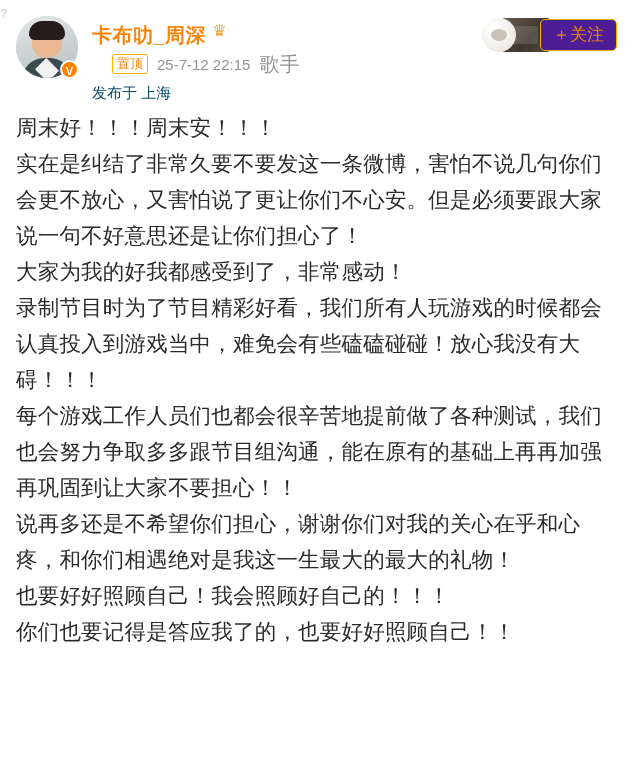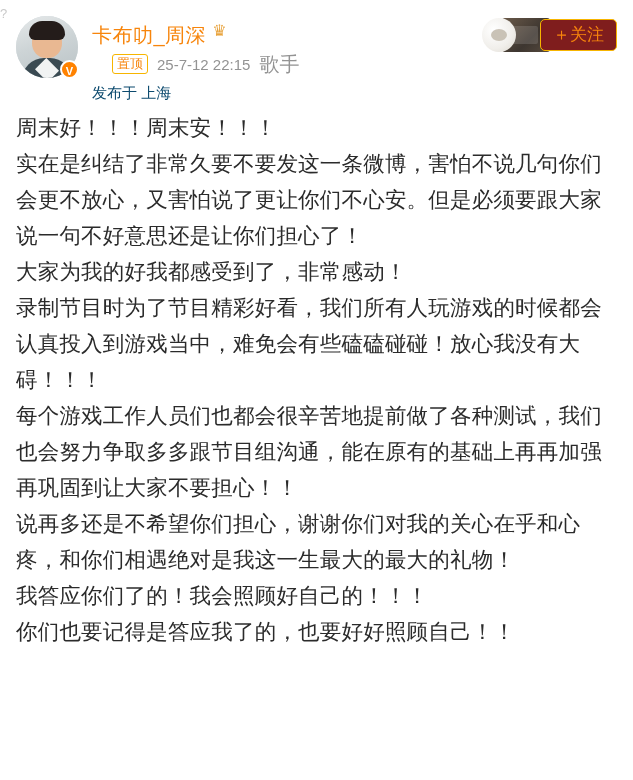--- a/index.html
+++ b/index.html
@@ -115,21 +115,21 @@
   }
   .name-row {
     display: flex;
     align-items: center;
     gap: 6px;
     height: 26px;
   }
   .uname {
     font-size: 20px;
     color: #f7850c;
-    font-weight: 400;
+    font-weight: 700;
     letter-spacing: 0.5px;
     margin-top: 8px;
   }
   .crown {
     font-size: 16px;
     color: #e8a33d;
     line-height: 1;
   }
   .meta-row {
     display: flex;
@@ -201,21 +201,21 @@
     left: 10px;
     top: 8px;
     width: 26px;
     height: 18px;
     background: rgba(255,255,255,0.14);
     border-radius: 2px;
   }
   .follow-btn {
     border: 1px solid #f7b500;
     color: #f7850c;
-    background: #7f1d1d;
+    background: #4c1d95;
     border-radius: 5px;
     font-size: 17px;
     padding: 5px 12px;
     line-height: 20px;
     font-family: "Liberation Sans", sans-serif;
     cursor: pointer;
     position: relative;
     z-index: 2;
   }
   
@@ -272,17 +272,17 @@
     </div>
   </div>
 
   <div class="content">
     <p>周末好！！！周末安！！！</p>
     <p>实在是纠结了非常久要不要发这一条微博，害怕不说几句你们会更不放心，又害怕说了更让你们不心安。但是必须要跟大家说一句不好意思还是让你们担心了！</p>
     <p>大家为我的好我都感受到了，非常感动！</p>
     <p>录制节目时为了节目精彩好看，我们所有人玩游戏的时候都会认真投入到游戏当中，难免会有些磕磕碰碰！放心我没有大碍！！！</p>
     <p>每个游戏工作人员们也都会很辛苦地提前做了各种测试，我们也会努力争取多多跟节目组沟通，能在原有的基础上再再加强再巩固到让大家不要担心！！</p>
     <p>说再多还是不希望你们担心，谢谢你们对我的关心在乎和心疼，和你们相遇绝对是我这一生最大的最大的礼物！</p>
-    <p>我答应你们了的！我会照顾好自己的！！！</p>
+    <p>也要好好照顾自己！我会照顾好自己的！！！</p>
     <p>你们也要记得是答应我了的，也要好好照顾自己！！</p>
   </div>
 
 </div>
 
 </body></html>

